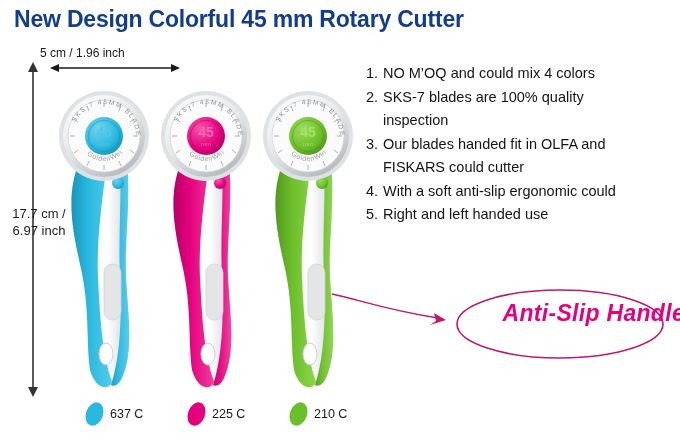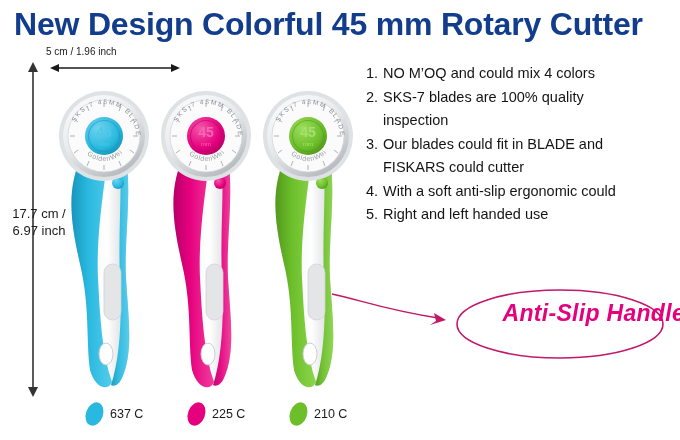--- a/index.html
+++ b/index.html
@@ -5,28 +5,28 @@
   html,body{margin:0;padding:0;}
   body{
     width:680px;height:440px;position:relative;overflow:hidden;
     background:#ffffff;
     font-family:"Liberation Sans", sans-serif;
   }
 
   
   .title{
     position:absolute;left:14px;top:6px;
-    font-size:32px;font-weight:bold;letter-spacing:-0.2px;
+    font-size:23px;font-weight:bold;letter-spacing:-0.2px;
     color:#123C8C;white-space:nowrap;
   }
 
   
   .dim-top-label{
-    position:absolute;left:46px;top:46px;
-    font-size:10px;color:#1a1a1a;white-space:nowrap;
+    position:absolute;left:40px;top:46px;
+    font-size:12px;color:#1a1a1a;white-space:nowrap;
   }
   .dim-top-arrow{position:absolute;left:50px;top:62px;width:130px;height:12px;}
   .dim-left-label{
     position:absolute;left:8px;top:205px;width:62px;
     font-size:13px;color:#1a1a1a;line-height:17px;text-align:center;
   }
   .dim-left-arrow{position:absolute;left:22px;top:62px;width:22px;height:335px;}
 
   
   .cutter{position:absolute;width:116px;height:320px;}
@@ -288,21 +288,21 @@
   </div>
 
   <div class="feat-row">
     <span class="feat-num">2.</span>
     <span class="feat-txt">SKS-7 blades are 100% quality</span>
   </div>
   <div class="feat-cont">inspection</div>
 
   <div class="feat-row">
     <span class="feat-num">3.</span>
-    <span class="feat-txt">Our blades could fit in BLADE and</span>
+    <span class="feat-txt">Our blades handed fit in OLFA and</span>
   </div>
   <div class="feat-cont">FISKARS could cutter</div>
 
   <div class="feat-row">
     <span class="feat-num">4.</span>
     <span class="feat-txt">With a soft anti-slip ergonomic could</span>
   </div>
 
   <div class="feat-row">
     <span class="feat-num">5.</span>

